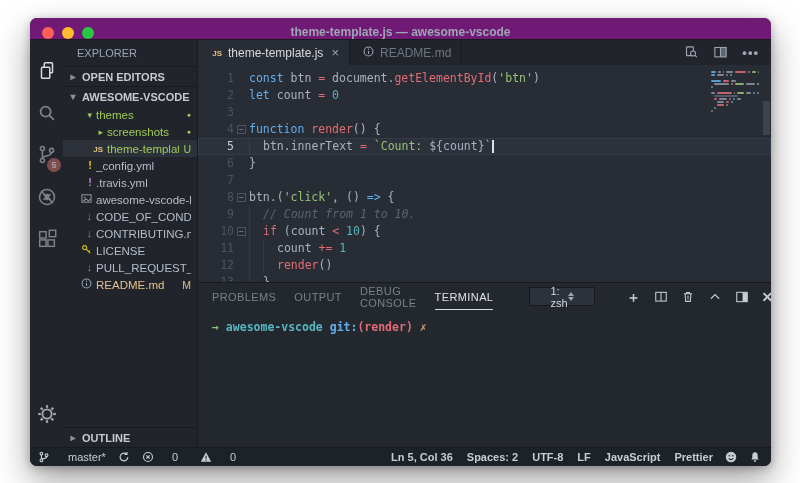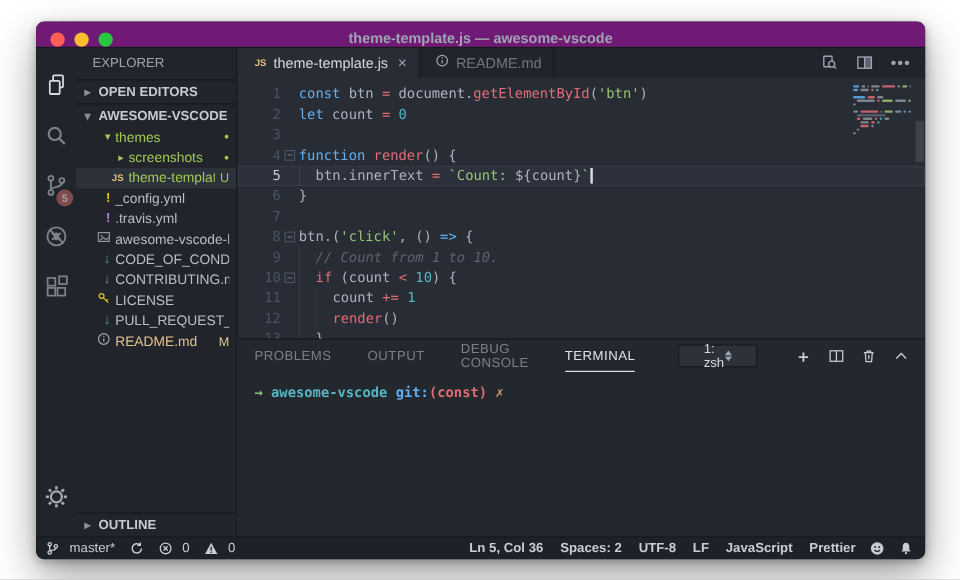--- a/index.html
+++ b/index.html
@@ -115,21 +115,21 @@
   .terminal { flex:1; font-family:"DejaVu Sans Mono", monospace; font-size:11.5px;
               padding:10px 0 0 14px; }
   .g { color:#8ac379; font-weight:bold; } .c { color:#56b6c2; font-weight:bold; }
   .b { color:#61afef; font-weight:bold; } .r { color:#e06c75; font-weight:bold; }
   .y { color:#d19a66; font-weight:bold; }
 
   
   .statusbar { height:19px; background:#1d2128; border-top:1px solid #181a1f;
                display:flex; align-items:center; font-size:11px; color:#c8ccd4;
                padding:0 10px 0 8px; gap:12px; flex:0 0 auto; }
-  .sb-item { display:flex; align-items:center; gap:8px; }
+  .sb-item { display:flex; align-items:center; gap:18px; }
   .sb-item svg { width:12px; height:12px; display:block; }
   .status-right { margin-left:auto; display:flex; align-items:center; gap:14px;font-weight:bold; }
 </style>
 </head>
 <body>
 
 <div class="stage">
   <div class="window">
 
     <div class="titlebar">
@@ -397,21 +397,21 @@
               </div>
               <div class="mm-line" style="padding-left: 0px;">
                 <span class="mm-seg" style="width: 2.2px; background: rgb(142, 149, 160);"></span>
               </div>
             </div>
           <div class="scroll-slider"></div>
         </div>
 
         <div class="panel">
           <div class="panel-head">
-            <div id="panel-tabs" style="display:flex; gap:30px; height:100%;">
+            <div id="panel-tabs" style="display:flex; gap:18px; height:100%;">
                 <div class="panel-tab">PROBLEMS</div>
                 <div class="panel-tab">OUTPUT</div>
                 <div class="panel-tab">DEBUG CONSOLE</div>
                 <div class="panel-tab active">TERMINAL</div>
               </div>
             <div class="panel-spacer"></div>
             <div class="shell-select">
               <span>1: zsh</span>
               <span class="spin">
                   <i class="up"></i>
@@ -442,21 +442,21 @@
               <span>
                 <svg viewBox="0 0 24 24" fill="none" stroke="#c8ccd4" stroke-width="1.8">
                   <rect x="3" y="4" width="18" height="16"></rect>
                   <rect x="13" y="4" width="8" height="16" fill="#c8ccd4" stroke="none"></rect>
                 </svg>
               </span>
               <span class="pa-glyph">✕</span>
             </div>
           </div>
           <div class="terminal">
-            <div id="prompt-line"><span class="g">→ </span><span class="c">awesome-vscode </span><span class="b">git:</span><span class="r">(const)</span><span class="y"> ✗</span></div>
+            <div id="prompt-line"><span class="g">→ </span><span class="c">awesome-vscode </span><span class="b">git:</span><span class="r">(render)</span><span class="y"> ✗</span></div>
           </div>
         </div>
       </div>
     </div>
 
     <div class="statusbar">
       <span class="sb-item">
         <svg viewBox="0 0 14 14" fill="none" stroke="#c8ccd4" stroke-width="1.3">
           <circle cx="4" cy="3" r="1.6"></circle>
             <circle cx="4" cy="11" r="1.6"></circle>

